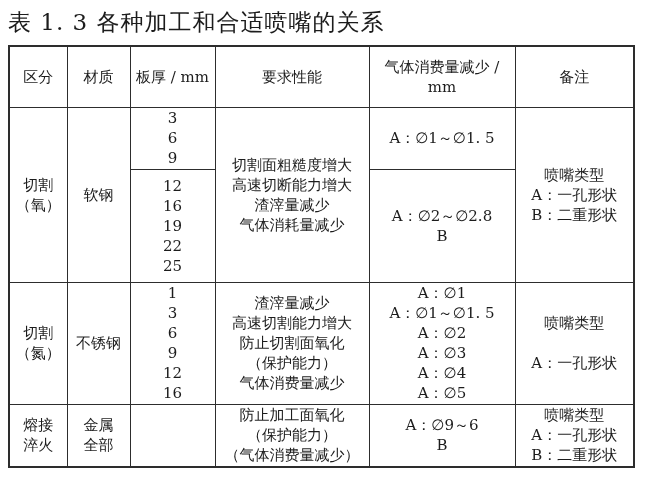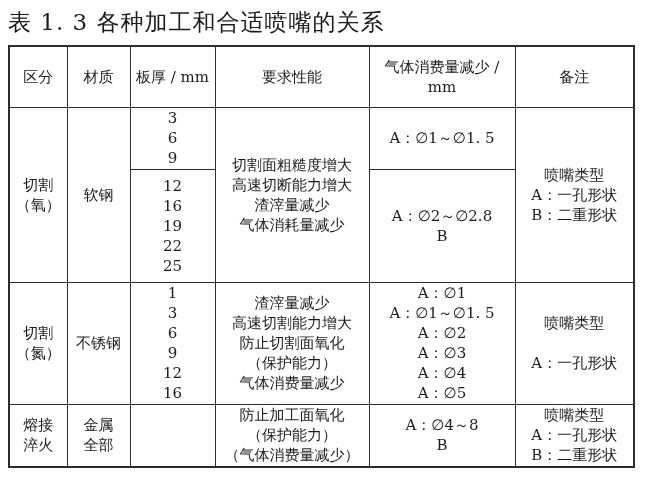--- a/index.html
+++ b/index.html
@@ -136,21 +136,21 @@
 
     <tr class="row-s3">
       <td>熔接
 淬火</td>
       <td>金属
 全部</td>
       <td></td>
       <td>防止加工面氧化
 （保护能力）
 （气体消费量减少）</td>
-      <td>A：∅4～8
+      <td>A：∅9～6
 B</td>
       <td>喷嘴类型
 A：一孔形状
 B：二重形状</td>
     </tr>
   </tbody>
     </table>
 
 </div>
 

